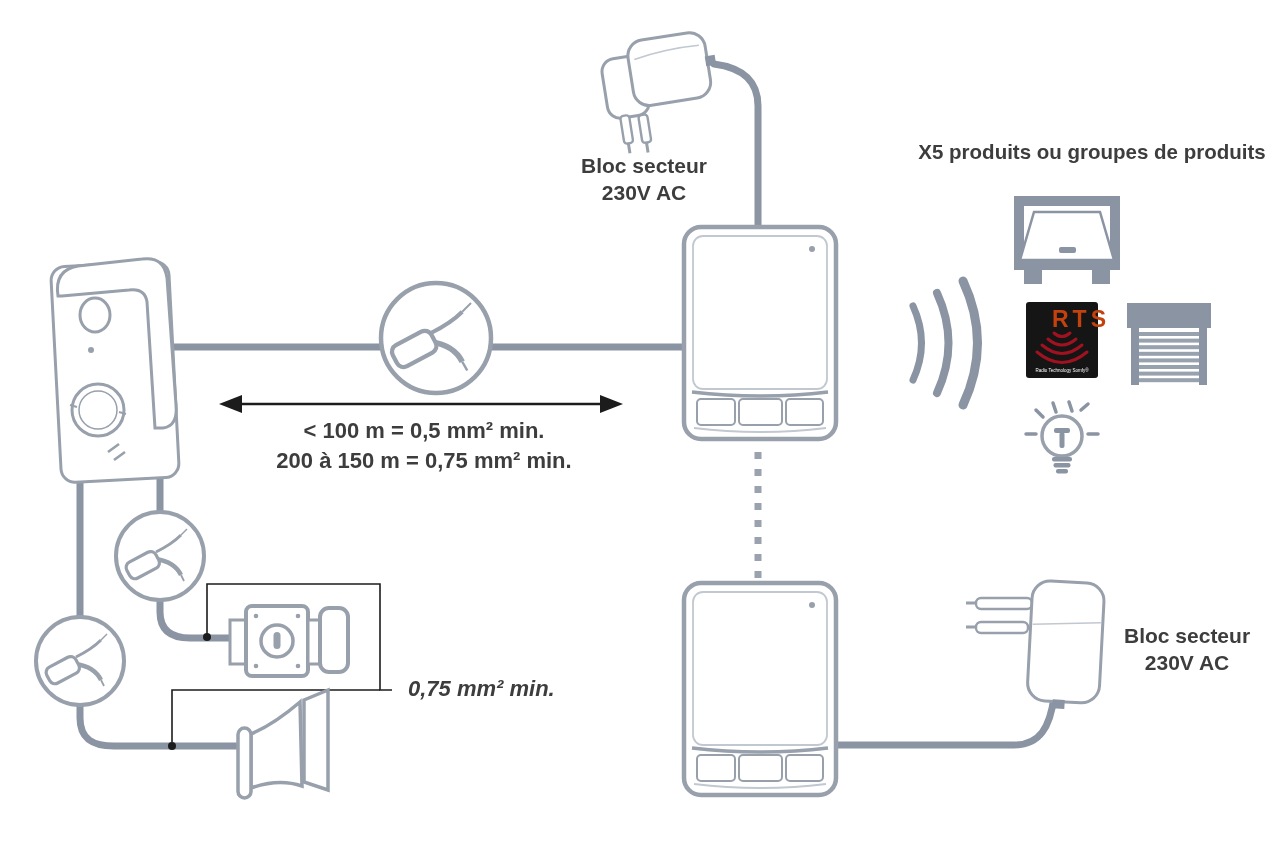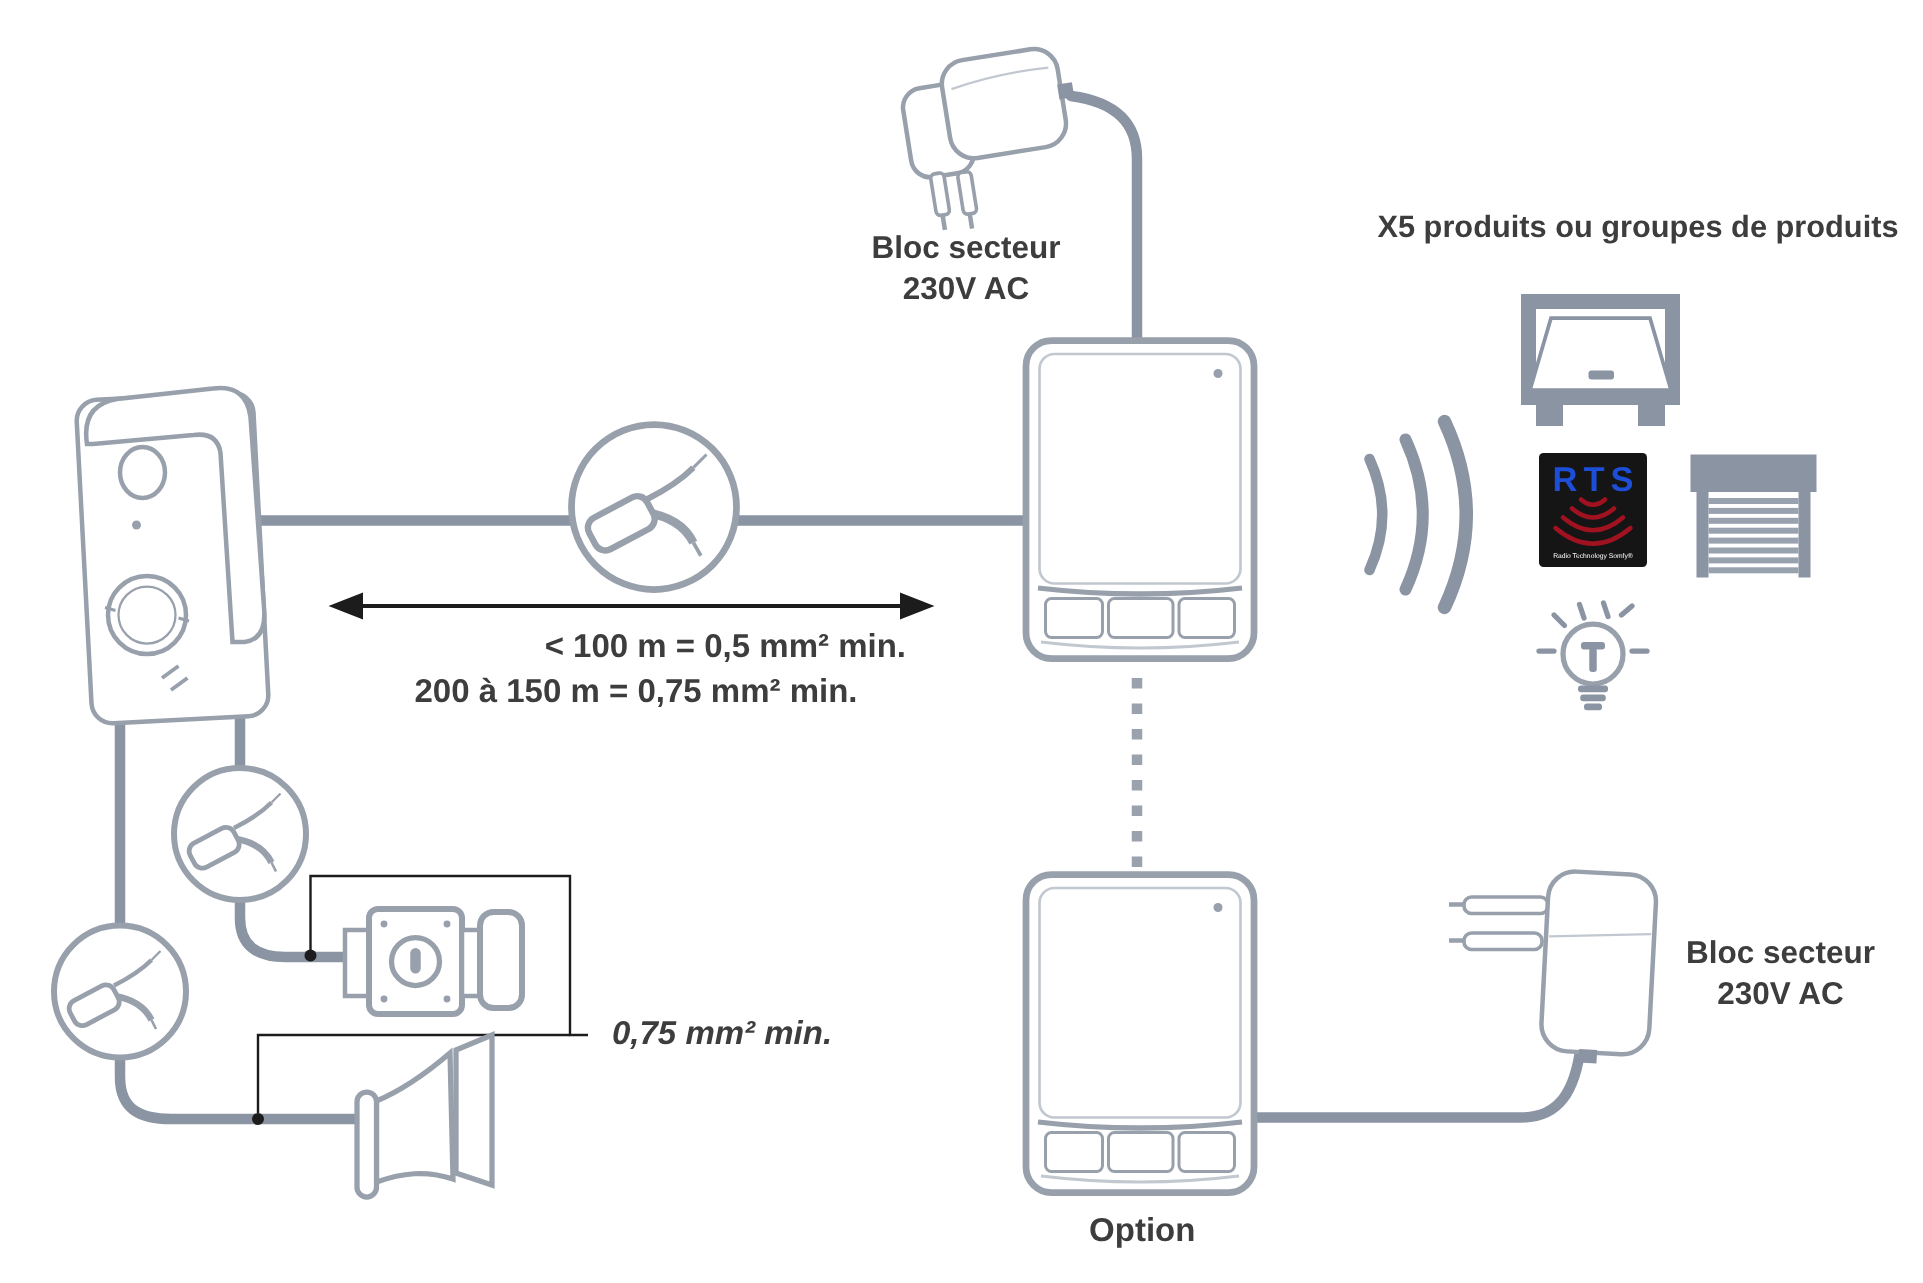--- a/index.html
+++ b/index.html
@@ -13,21 +13,21 @@
   svg{position:absolute;left:0;top:0;z-index:1;}
   .label{position:absolute;z-index:2;color:var(--text);font-weight:600;line-height:1.3;text-align:center;}
   .center{text-align:center;}
   .wire{stroke:var(--wire);stroke-width:7;fill:none;stroke-linecap:round;}
   .dev{stroke:var(--outline);fill:#fff;}
   .thin{stroke:var(--outline);fill:none;}
   .innerline{stroke:var(--inner);fill:none;}
   .leader{stroke:var(--arrow);stroke-width:1.6;fill:none;}
   .arrowline{stroke:var(--arrow);stroke-width:2.6;fill:none;}
   .ifill{fill:var(--iconfill);}
-  .rts-text{position:absolute;z-index:2;color:#1d4ed8;font-weight:700;letter-spacing:4px;text-align:center;}
+  .rts-text{position:absolute;z-index:2;color:#c2410c;font-weight:700;letter-spacing:4px;text-align:center;margin-left:17px;}
   .rts-sub{position:absolute;z-index:2;color:#fff;font-weight:400;font-size:4.5px;text-align:center;letter-spacing:0;}
 </style>
 </head>
 <body>
 
 <div class="stage">
 <svg width="1282" height="855" viewBox="0 0 1282 855">
 
   <g>
     <path class="wire" d="M700,64 C730,68 744,82 744,106 L744,235"></path>
@@ -229,27 +229,26 @@
   </g>
 </svg>
 
 <div class="label center" style="left:545px;top:152px;width:170px;font-size:21px;">
   <div>Bloc secteur</div>
   <div>230V AC</div>
 </div>
 
 <div class="label" style="left:888px;top:139px;width:380px;font-size:20.5px;">X5 produits ou groupes de produits</div>
 
-<div class="label center" style="left:230px;top:417px;width:360px;font-size:22px;text-align:right;">&lt; 100 m = 0,5 mm² min.</div>
+<div class="label center" style="left:230px;top:417px;width:360px;font-size:22px;">&lt; 100 m = 0,5 mm² min.</div>
 
 <div class="label center" style="left:230px;top:447px;width:360px;font-size:22px;">200 à 150 m = 0,75 mm² min.</div>
 
 <div class="label" style="left:394px;top:675px;font-size:22px;font-style:italic;">0,75 mm² min.</div>
 
-<div class="label center" style="left:670px;top:806px;width:155px;font-size:22px;">Option</div>
 
 <div class="label" style="left:1110px;top:622px;font-size:21px;">
   <div>Bloc secteur</div>
   <div>230V AC</div>
 </div>
 
 <div class="rts-text" style="left:1012px;top:306px;width:76px;font-size:23px;">RTS</div>
 
 <div class="rts-sub" style="left:1012px;top:368px;width:72px;">Radio Technology Somfy®</div>
 </div>

